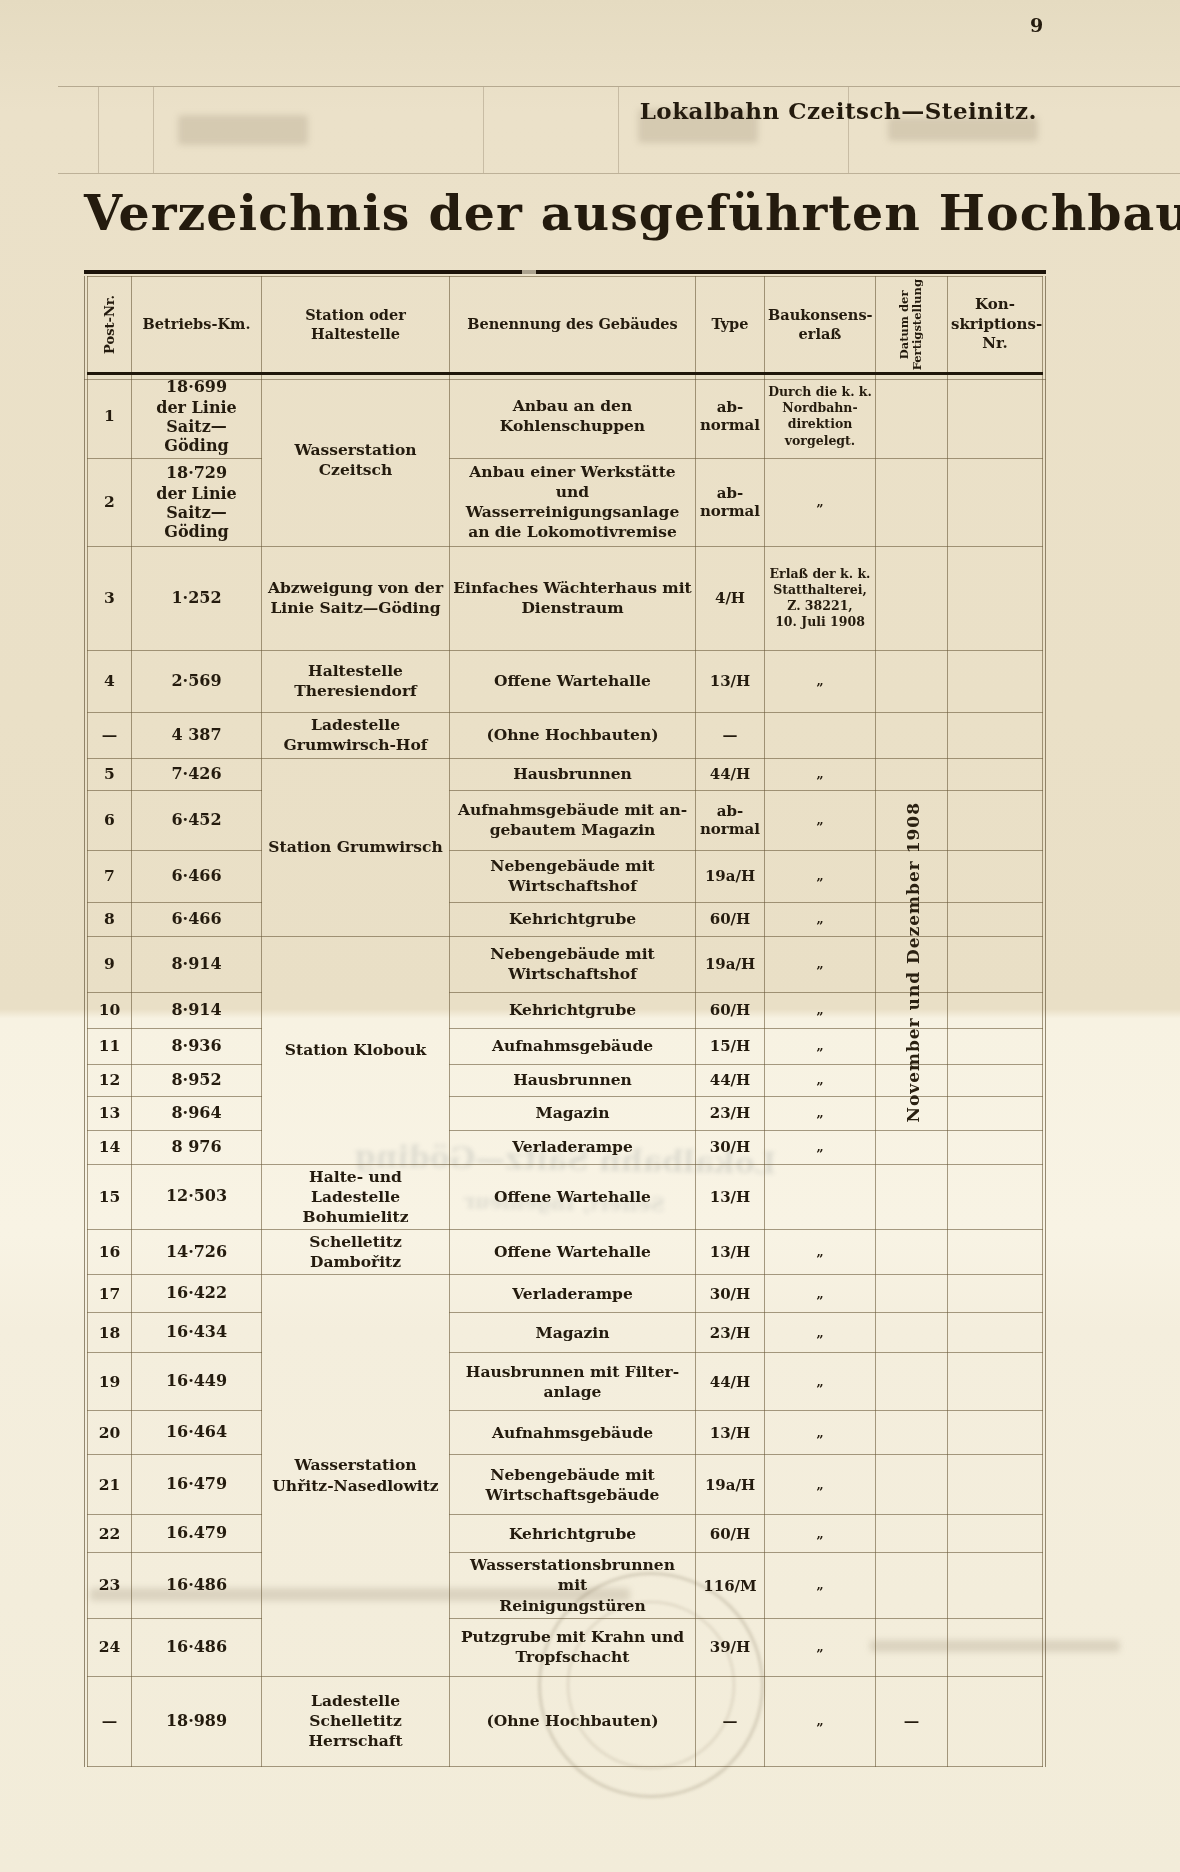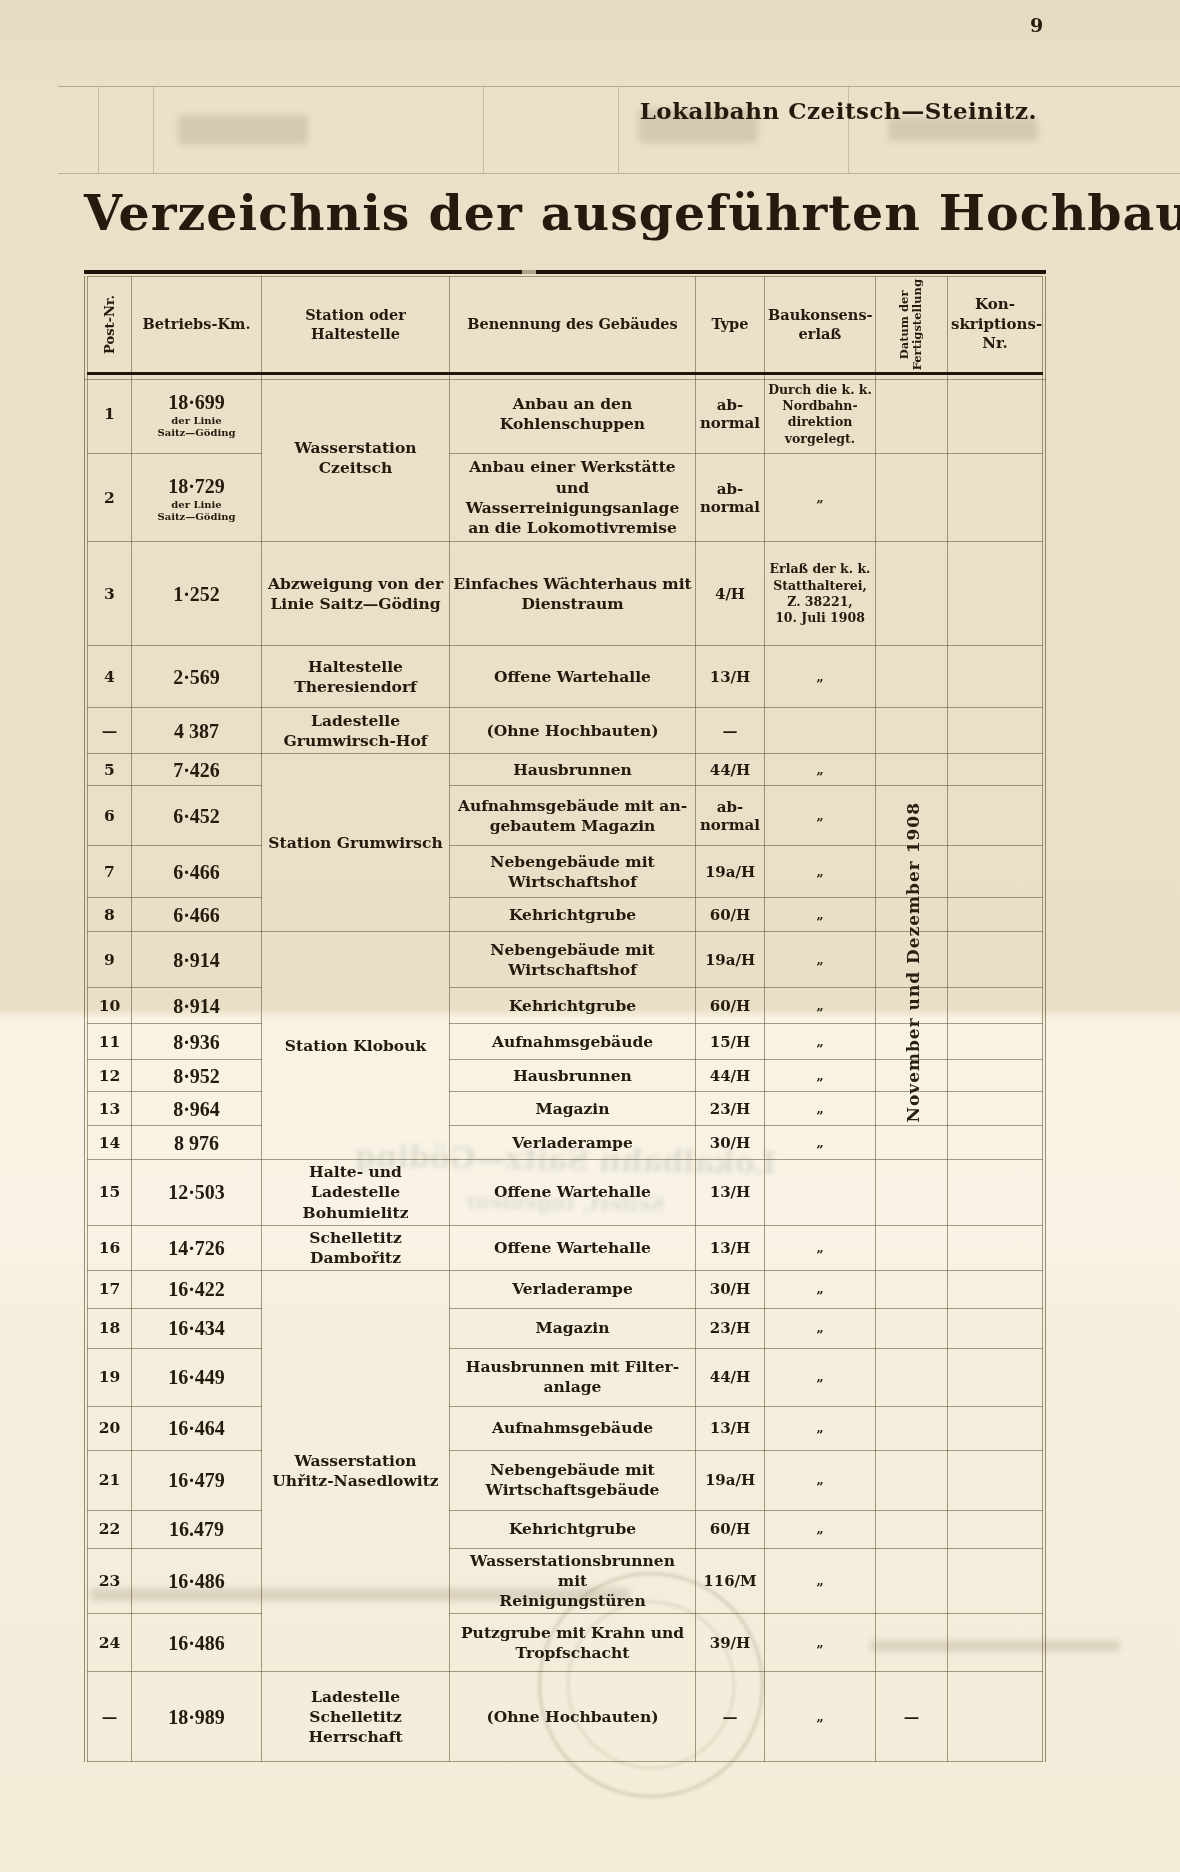--- a/index.html
+++ b/index.html
@@ -23,22 +23,22 @@
     border:1px solid rgba(108,92,60,.6);
     font-weight:bold; text-align:center; vertical-align:middle;
     padding:2px 3px; white-space:pre-line; overflow:hidden;
   }
   thead tr { height:96px; }
   th { font-size:14.5px; line-height:1.3; border-bottom:3px solid #20170a; background:transparent; }
   th.kon { font-size:15px; }
   td { font-size:15.5px; line-height:1.3; border-top-color:rgba(108,92,60,.45); }
   .rot { writing-mode:vertical-rl; transform:rotate(180deg); margin:0 auto; font-size:13px; line-height:1.2; white-space:pre-line; }
   .rot.small { font-size:11.5px; line-height:1.15; }
-  td.km .main { display:block; font-size:20px;font-family:Liberation Serif, serif; }
-  td.km .sub  { display:block; font-size:10px; line-height:1.2; }
+  td.km .main { display:block; font-size:16px; }
+  td.km .sub  { display:block; font-size:16px; line-height:1.2; }
   td.erlass { font-size:12.5px; line-height:1.3; }
   td.type { font-size:15px; line-height:1.2; }
   .hdr-line2 { position:absolute; left:0; right:0; top:109px; border-top:1px solid rgba(95,80,52,.5); }
   .datum-overlay { position:absolute; left:793px; top:402px; width:71px; height:580px;
     display:flex; align-items:center; justify-content:center; pointer-events:none; }
   .datum-overlay .rot2 { writing-mode:vertical-rl; transform:rotate(180deg);
     font-size:17px; font-weight:bold; white-space:nowrap; letter-spacing:1px; color:#2a2011; }
 
   
   .bleed-table { position:absolute; left:58px; top:86px; width:1122px; height:86px;

